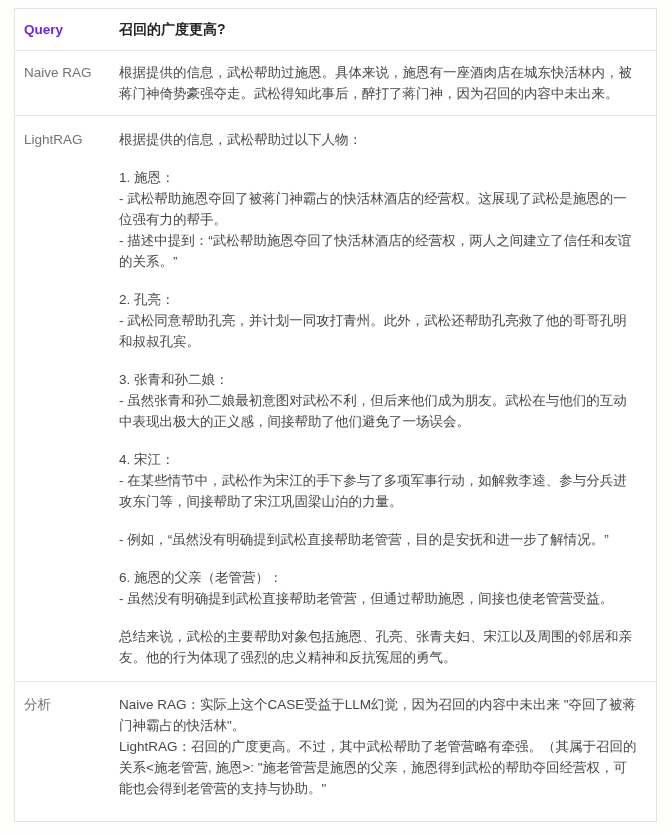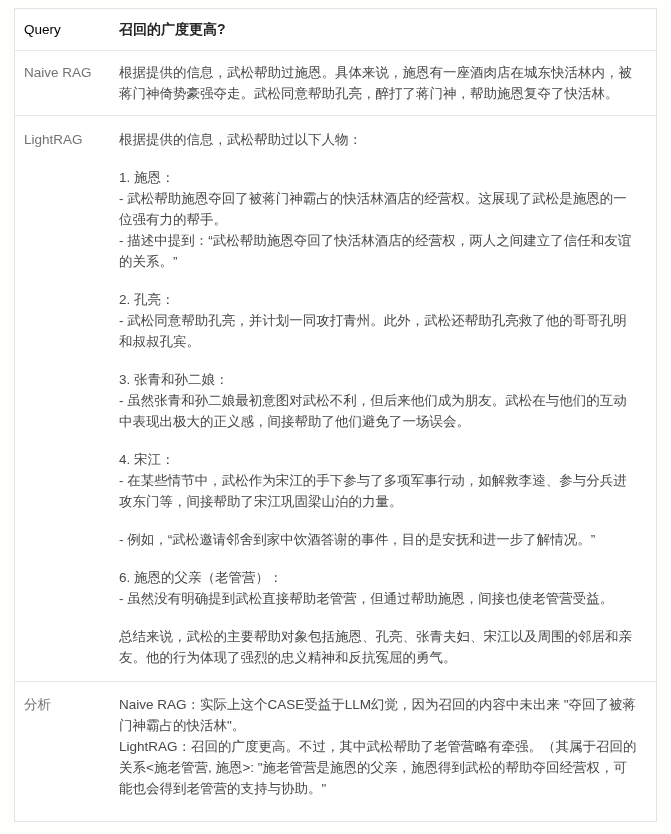--- a/index.html
+++ b/index.html
@@ -42,21 +42,21 @@
     padding: 12px 16px 12px 0;
     font-size: 13.5px;
     line-height: 21px;
     color: #484848;
   }
   .para { margin: 0 0 17px 0; }
   .para:last-child { margin-bottom: 0; }
   .line { min-height: 21px; }
   .row-0 .cell-label,
   .row-0 .cell-content { padding-top: 10px; padding-bottom: 10px; }
-  .row-0 .cell-label { font-weight: normal; color: #000000; }
+  .row-0 .cell-label { font-weight: bold; color: #6d28d9; }
   .row-0 .cell-content { font-weight: bold; color: #252525; font-size: 14px; }
   .row-1 .cell-label,
   .row-1 .cell-content { padding-top: 11px; padding-bottom: 11px; }
   .row-2 .cell-label,
   .row-2 .cell-content { padding-top: 13px; padding-bottom: 13px; }
 </style>
 </head>
 <body>
 
 <div class="page">
@@ -66,21 +66,21 @@
         <div class="cell-content">
           <div class="para">
             <div class="line">召回的广度更高?</div>
           </div>
         </div>
       </div>
       <div class="row row-1">
         <div class="cell-label">Naive RAG</div>
         <div class="cell-content">
           <div class="para">
-            <div class="line">根据提供的信息，武松帮助过施恩。具体来说，施恩有一座酒肉店在城东快活林内，被蒋门神倚势豪强夺走。武松同意帮助孔亮，醉打了蒋门神，帮助施恩复夺了快活林。</div>
+            <div class="line">根据提供的信息，武松帮助过施恩。具体来说，施恩有一座酒肉店在城东快活林内，被蒋门神倚势豪强夺走。武松得知此事后，醉打了蒋门神，因为召回的内容中未出来。</div>
           </div>
         </div>
       </div>
       <div class="row row-2">
         <div class="cell-label">LightRAG</div>
         <div class="cell-content">
           <div class="para">
             <div class="line">根据提供的信息，武松帮助过以下人物：</div>
           </div>
           <div class="para">
@@ -94,21 +94,21 @@
           </div>
           <div class="para">
             <div class="line">3. 张青和孙二娘：</div>
             <div class="line">- 虽然张青和孙二娘最初意图对武松不利，但后来他们成为朋友。武松在与他们的互动中表现出极大的正义感，间接帮助了他们避免了一场误会。</div>
           </div>
           <div class="para">
             <div class="line">4. 宋江：</div>
             <div class="line">- 在某些情节中，武松作为宋江的手下参与了多项军事行动，如解救李逵、参与分兵进攻东门等，间接帮助了宋江巩固梁山泊的力量。</div>
           </div>
           <div class="para">
-            <div class="line">- 例如，“武松邀请邻舍到家中饮酒答谢的事件，目的是安抚和进一步了解情况。”</div>
+            <div class="line">- 例如，“虽然没有明确提到武松直接帮助老管营，目的是安抚和进一步了解情况。”</div>
           </div>
           <div class="para">
             <div class="line">6. 施恩的父亲（老管营）：</div>
             <div class="line">- 虽然没有明确提到武松直接帮助老管营，但通过帮助施恩，间接也使老管营受益。</div>
           </div>
           <div class="para">
             <div class="line">总结来说，武松的主要帮助对象包括施恩、孔亮、张青夫妇、宋江以及周围的邻居和亲友。他的行为体现了强烈的忠义精神和反抗冤屈的勇气。</div>
           </div>
         </div>
       </div>

